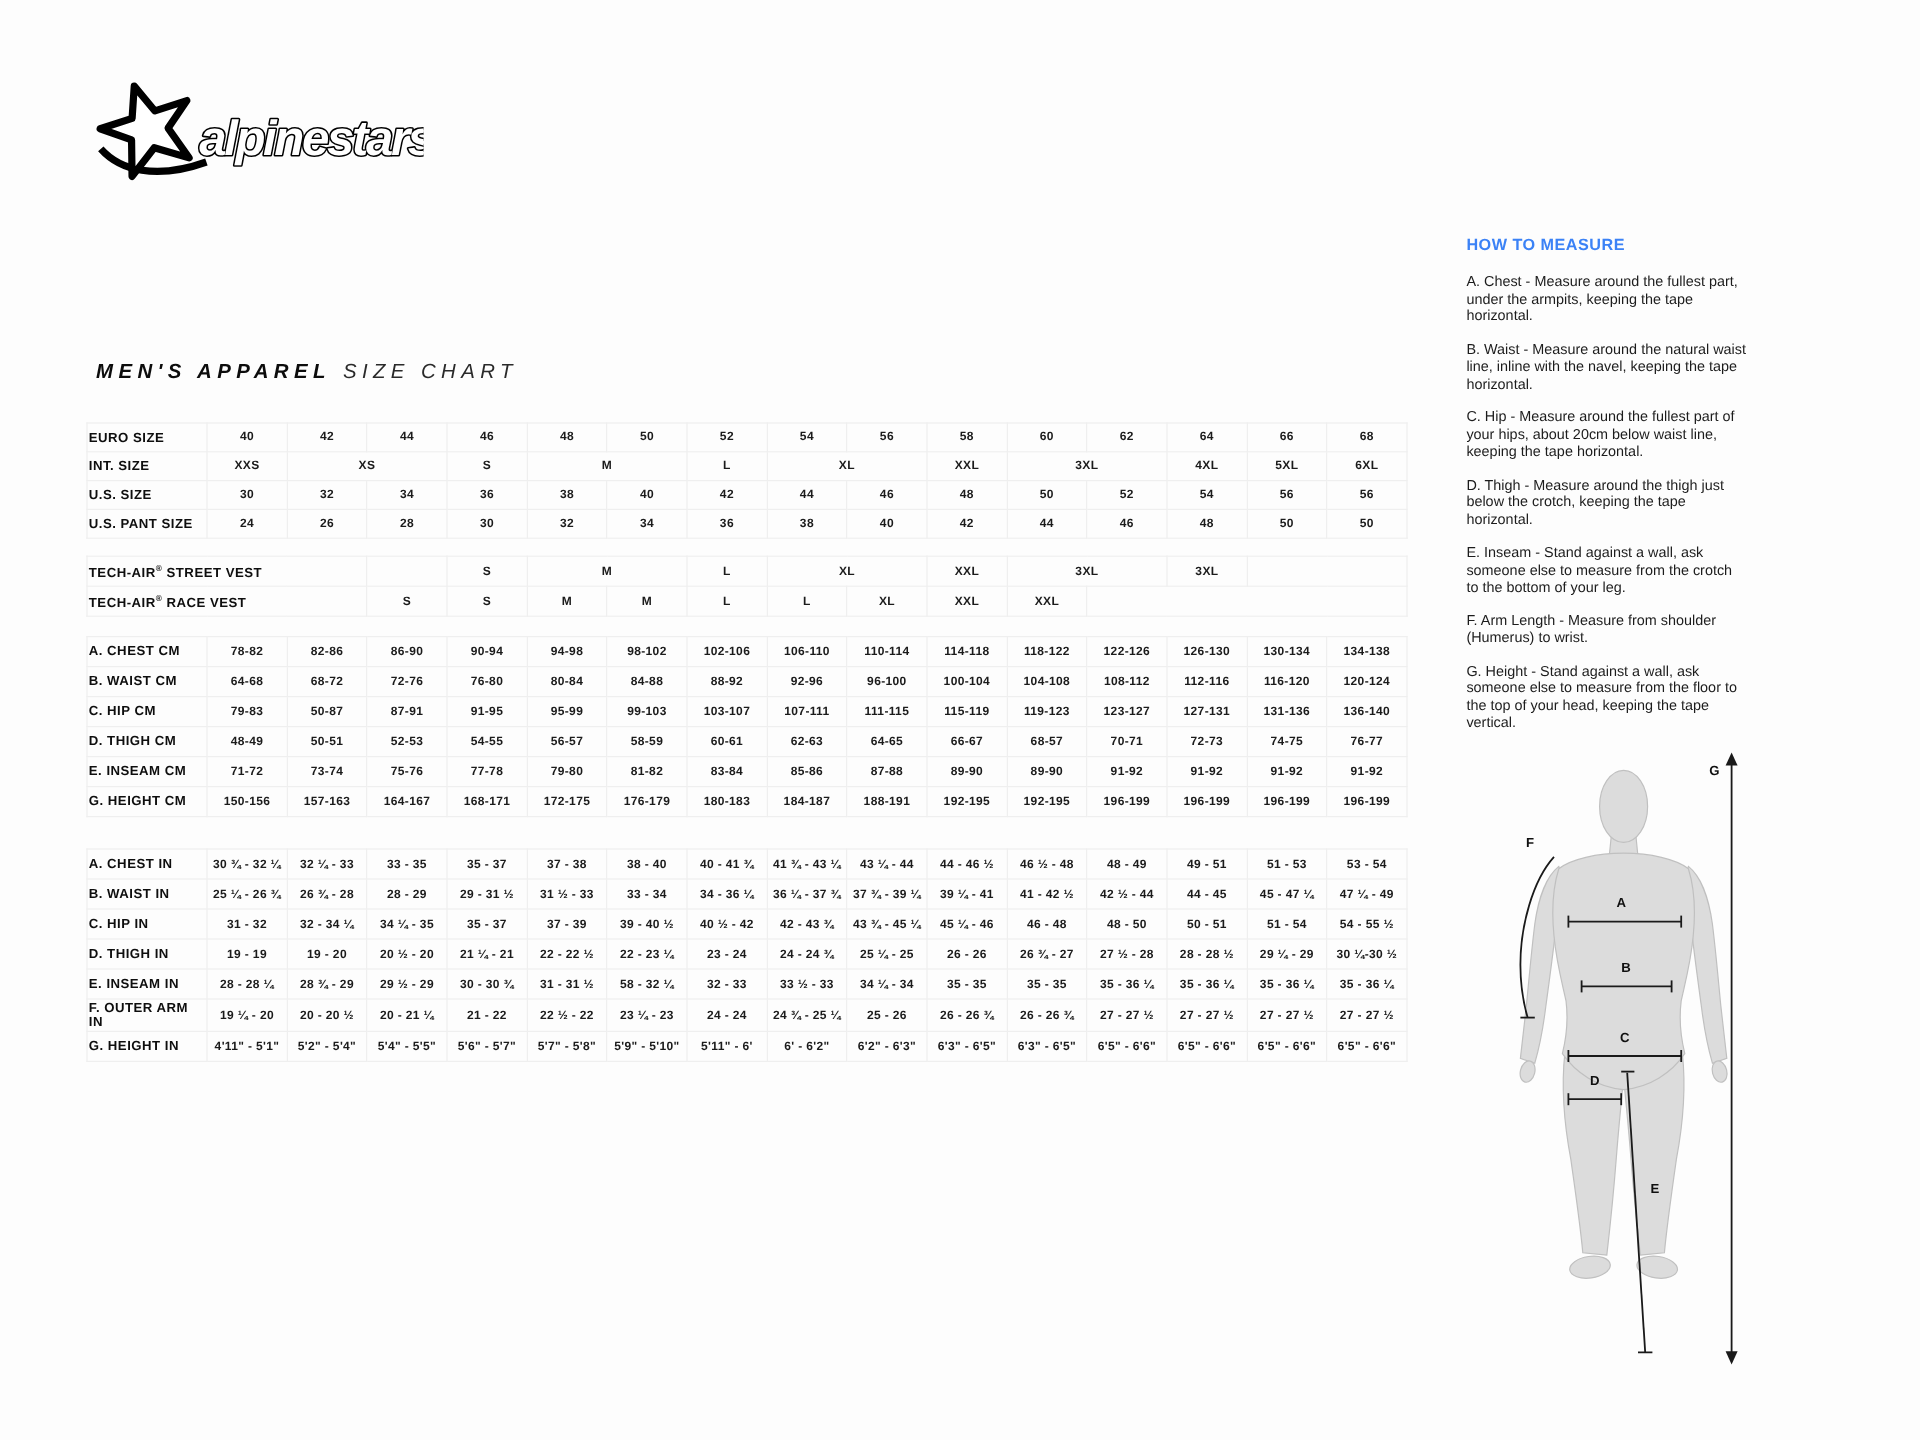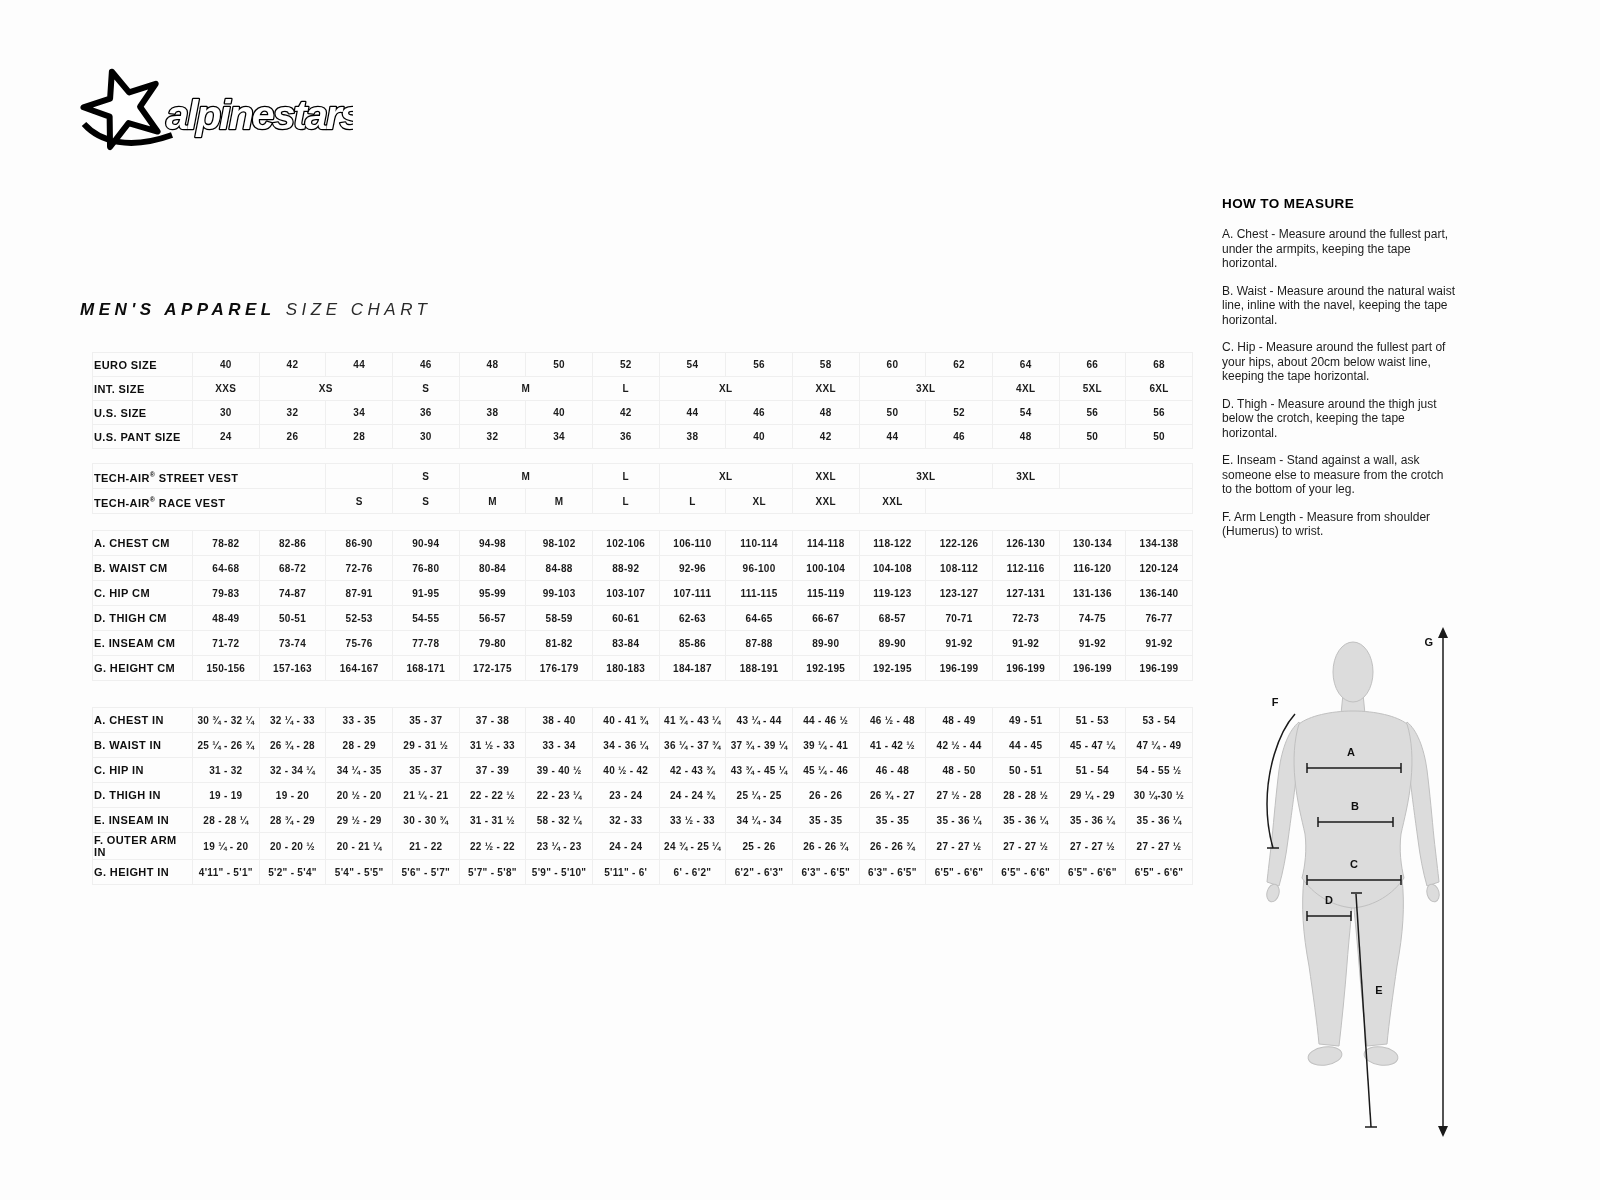--- a/index.html
+++ b/index.html
@@ -16,21 +16,21 @@
 
   
   .logo { position:absolute; left:78px; top:62px; }
 
   
   .title { position:absolute; left:80px; top:300px; font-style:italic; font-size:17px; white-space:nowrap; }
   .title .primary   { font-weight:900; letter-spacing:4.5px; color:#0c0c0c; }
   .title .secondary { font-weight:400; letter-spacing:4.5px; color:#2a2a2a; margin-left:10px; }
 
   
-  .tables { position:absolute; left:92px; top:352px; width:1100px; }
+  .tables { position:absolute; left:72px; top:352px; width:1100px; }
   table.size-table { border-collapse:collapse; table-layout:fixed; width:1100px; }
   table.size-table td {
     border:1px solid #efefef;
     font-size:10px; font-weight:700; letter-spacing:0.3px;
     text-align:center; vertical-align:middle;
     height:24px; padding:1px 2px;
     color:#1b1b1b; white-space:nowrap; overflow:hidden;
   }
   table.size-table td.row-label {
     text-align:left; font-size:11px; letter-spacing:0.4px;
@@ -39,21 +39,21 @@
   table.tech td.row-label { white-space:nowrap; }
   table.tech td { height:25px; }
   table.cm td, table.in td { height:25px; }
   td.row-label sup { font-size:7px; }
   table.tech { margin-top:14px; }
   table.cm   { margin-top:16px; }
   table.in   { margin-top:26px; }
 
   
   .measure { position:absolute; left:1222px; top:196px; width:234px; }
-  .measure h3 { margin:0 0 16px 0; font-size:13.5px; font-weight:800; letter-spacing:0.4px; color:#000000; }
+  .measure h3 { margin:0 0 16px 0; font-size:13.5px; font-weight:800; letter-spacing:0.4px; color:#3b82f6; }
   .measure p { margin:0 0 13px 0; font-size:12px; line-height:14.5px; color:#1c1c1c; }
 
   
   .figure { position:absolute; left:1245px; top:622px; }
   .figure .body { fill:#dcdcdc; stroke:#c0c0c0; stroke-width:1; }
   .figure .mline { stroke:#1a1a1a; stroke-width:1.5; fill:none; }
   .figure .mlabel { font-size:11px; font-weight:700; fill:#101010; font-family:"Liberation Sans",sans-serif; }
   .figure .arrow { fill:#1a1a1a; }
 
   
@@ -268,21 +268,21 @@
             <td>100-104</td>
             <td>104-108</td>
             <td>108-112</td>
             <td>112-116</td>
             <td>116-120</td>
             <td>120-124</td>
           </tr>
           <tr>
             <td class="row-label">C. HIP CM</td>
             <td>79-83</td>
-            <td>74-87</td>
+            <td>50-87</td>
             <td>87-91</td>
             <td>91-95</td>
             <td>95-99</td>
             <td>99-103</td>
             <td>103-107</td>
             <td>107-111</td>
             <td>111-115</td>
             <td>115-119</td>
             <td>119-123</td>
             <td>123-127</td>
@@ -498,20 +498,21 @@
 
   <div class="measure">
     <h3>HOW TO MEASURE</h3>
     <div id="measure-items">
         <p>A. Chest - Measure around the fullest part, under the armpits, keeping the tape horizontal.</p>
         <p>B. Waist - Measure around the natural waist line, inline with the navel, keeping the tape horizontal.</p>
         <p>C. Hip - Measure around the fullest part of your hips, about 20cm below waist line, keeping the tape horizontal.</p>
         <p>D. Thigh - Measure around the thigh just below the crotch, keeping the tape horizontal.</p>
         <p>E. Inseam - Stand against a wall, ask someone else to measure from the crotch to the bottom of your leg.</p>
         <p>F. Arm Length - Measure from shoulder (Humerus) to wrist.</p>
+        <p>G. Height - Stand against a wall, ask someone else to measure from the floor to the top of your head, keeping the tape vertical.</p>
       </div>
   </div>
 
   <svg class="figure" width="210" height="540" viewBox="0 0 210 540">
     <g>
 
       <path class="body" d="M54,100 C44,108 37,126 34,148 C31,172 29,196 27,216 C25,234 23,250 22,260 L34,264 C38,250 41,234 43,218 C46,196 49,174 51,156 C53,138 55,118 56,106 Z"></path>
       <path class="body" d="M162,100 C172,108 179,126 182,148 C185,172 187,196 189,216 C191,234 193,250 194,260 L182,264 C178,250 175,234 173,218 C170,196 167,174 165,156 C163,138 161,118 160,106 Z"></path>
       <ellipse class="body" cx="28" cy="271" rx="6" ry="9" transform="rotate(14 28 271)"></ellipse>
       <ellipse class="body" cx="188" cy="271" rx="6" ry="9" transform="rotate(-14 188 271)"></ellipse>

